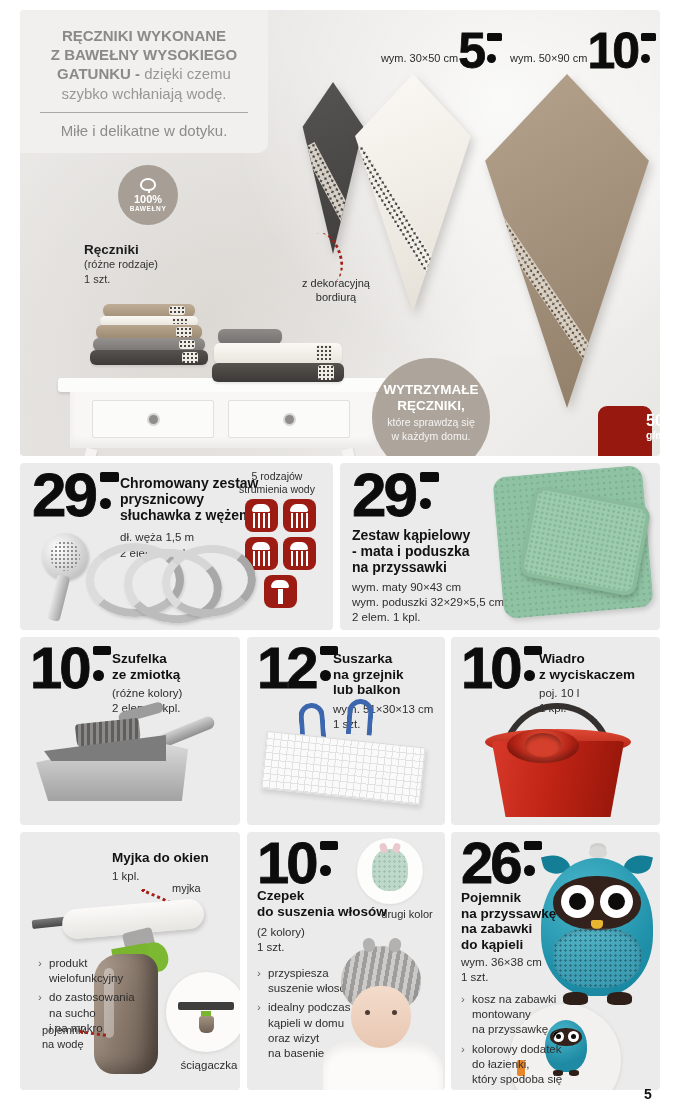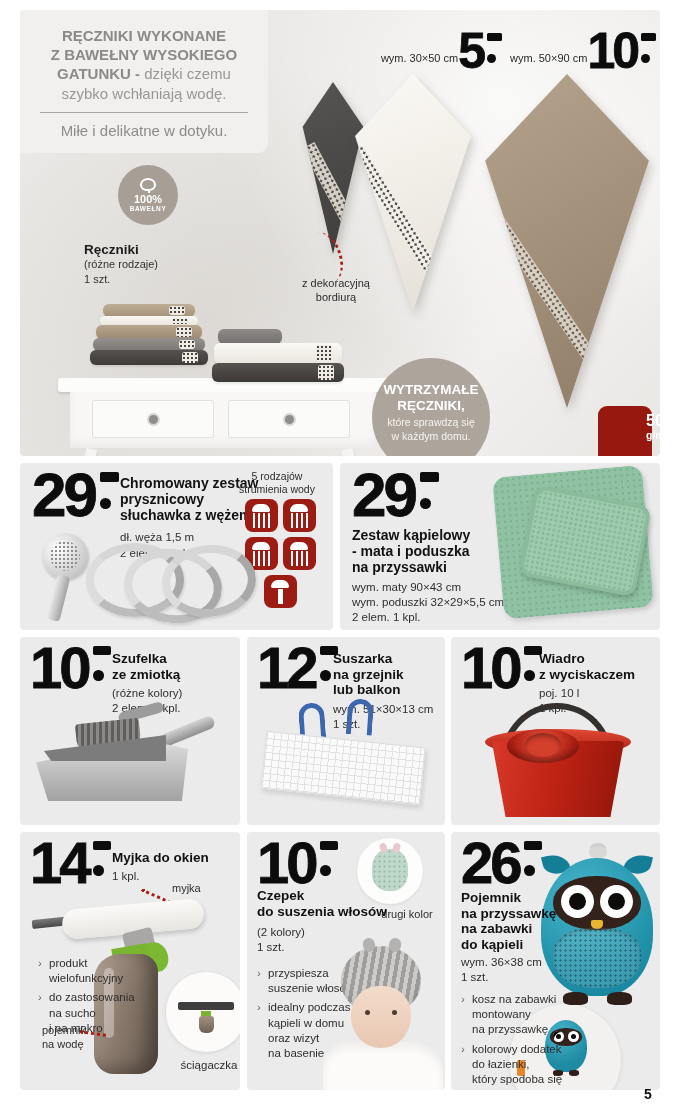--- a/index.html
+++ b/index.html
@@ -458,27 +458,20 @@
     <div class="c-det" style="left:88px;top:48px;">poj. 10 l</div>
     <div class="c-det" style="left:88px;top:63px;">1 kpl.</div>
     <div class="abs b-handle"></div>
     <div class="abs b-rim"></div>
     <div class="abs b-body"></div>
     <div class="abs b-wringer"></div>
     <div class="abs b-cup"></div>
   </section>
 
   <section class="card card4">
-    <span class="abs price p-md" style="left:10px;top:8px;">
-        <span class="num">14</span>
-        <span class="mark">
-          <i class="bar"></i>
-          <i class="dot"></i>
-        </span>
-      </span>
     <div class="c-title t-sm" style="left:92px;top:18px;width:120px;">Myjka do okien</div>
     <div class="c-det" style="left:92px;top:36px;">1 kpl.</div>
     <div class="small-label" style="left:152px;top:50px;">myjka</div>
     <div class="leader" style="left:120px;top:64px;width:38px;transform:rotate(24deg);"></div>
     <div class="abs blade"></div>
     <div class="abs pad"></div>
     <div class="abs nozzle"></div>
     <div class="abs trigger"></div>
     <div class="abs neck"></div>
     <div class="abs bottle-body"></div>

